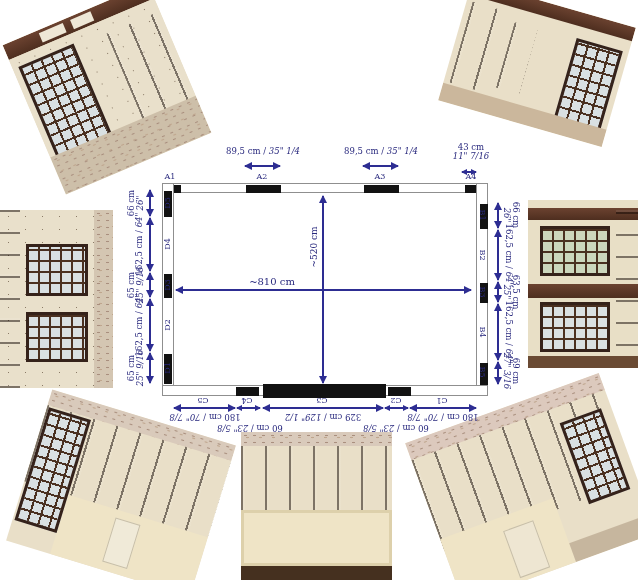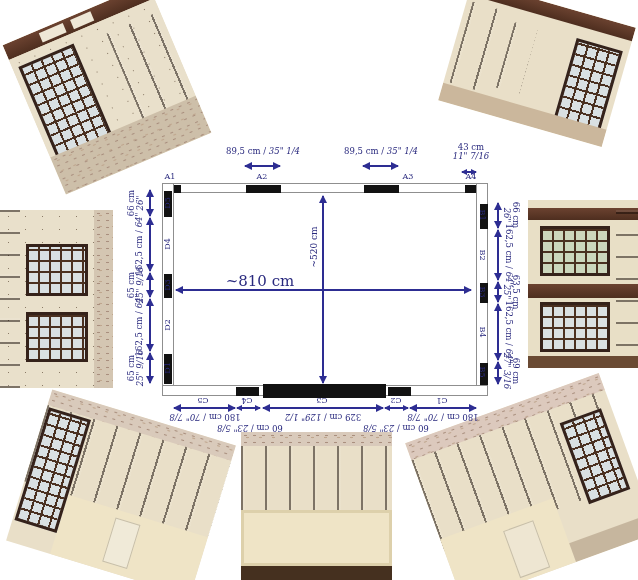--- a/index.html
+++ b/index.html
@@ -143,21 +143,21 @@
     <div class="blk" style="left:3px;top:179px;width:8px;height:22px;"></div>
   </div>
   <div class="strip" style="left:162px;top:385px;width:326px;height:11px;">
     <div class="blk" style="left:73px;top:1px;width:23px;height:9px;"></div>
     <div class="blk" style="left:100px;top:-2px;width:123px;height:14px;"></div>
     <div class="blk" style="left:225px;top:1px;width:23px;height:9px;"></div>
   </div>
 
   <div class="lab" style="left:170px;top:177px;">A1</div>
   <div class="lab" style="left:262px;top:177px;">A2</div>
-  <div class="lab" style="left:380px;top:177px;margin-left:28px;">A3</div>
+  <div class="lab" style="left:380px;top:177px;">A3</div>
   <div class="lab" style="left:471px;top:177px;">A4</div>
 
   <div class="meas" style="left:263px;top:152px;">
     <span class="cm">89,5 cm</span><span class="sep"> / </span><span class="in">35" 1/4</span>
   </div>
   <div class="ha" style="left:245px;top:165px;width:35px;"></div>
   <div class="meas" style="left:381px;top:152px;">
     <span class="cm">89,5 cm</span><span class="sep"> / </span><span class="in">35" 1/4</span>
   </div>
   <div class="ha" style="left:363px;top:165px;width:35px;"></div>
@@ -249,16 +249,16 @@
   </div>
   <div class="meas rb" style="left:396px;top:427px;">
     <span class="cm">60 cm</span><span class="sep"> / </span><span class="in">23" 5/8</span>
   </div>
   <div class="meas rb" style="left:443px;top:416px;">
     <span class="cm">180 cm</span><span class="sep"> / </span><span class="in">70" 7/8</span>
   </div>
 
   <div class="ha" style="left:176px;top:289px;width:295px;"></div>
   <div class="va" style="left:322px;top:196px;height:187px;"></div>
-  <div class="meas" style="left:260px;top:281px;font-size:15px;">~810 cm</div>
+  <div class="meas" style="left:272px;top:281px;font-size:10px;">~810 cm</div>
   <div class="meas rl" style="left:315px;top:247px;font-size:9px;">~520 cm</div>
 
 </div>
 
 </body></html>

